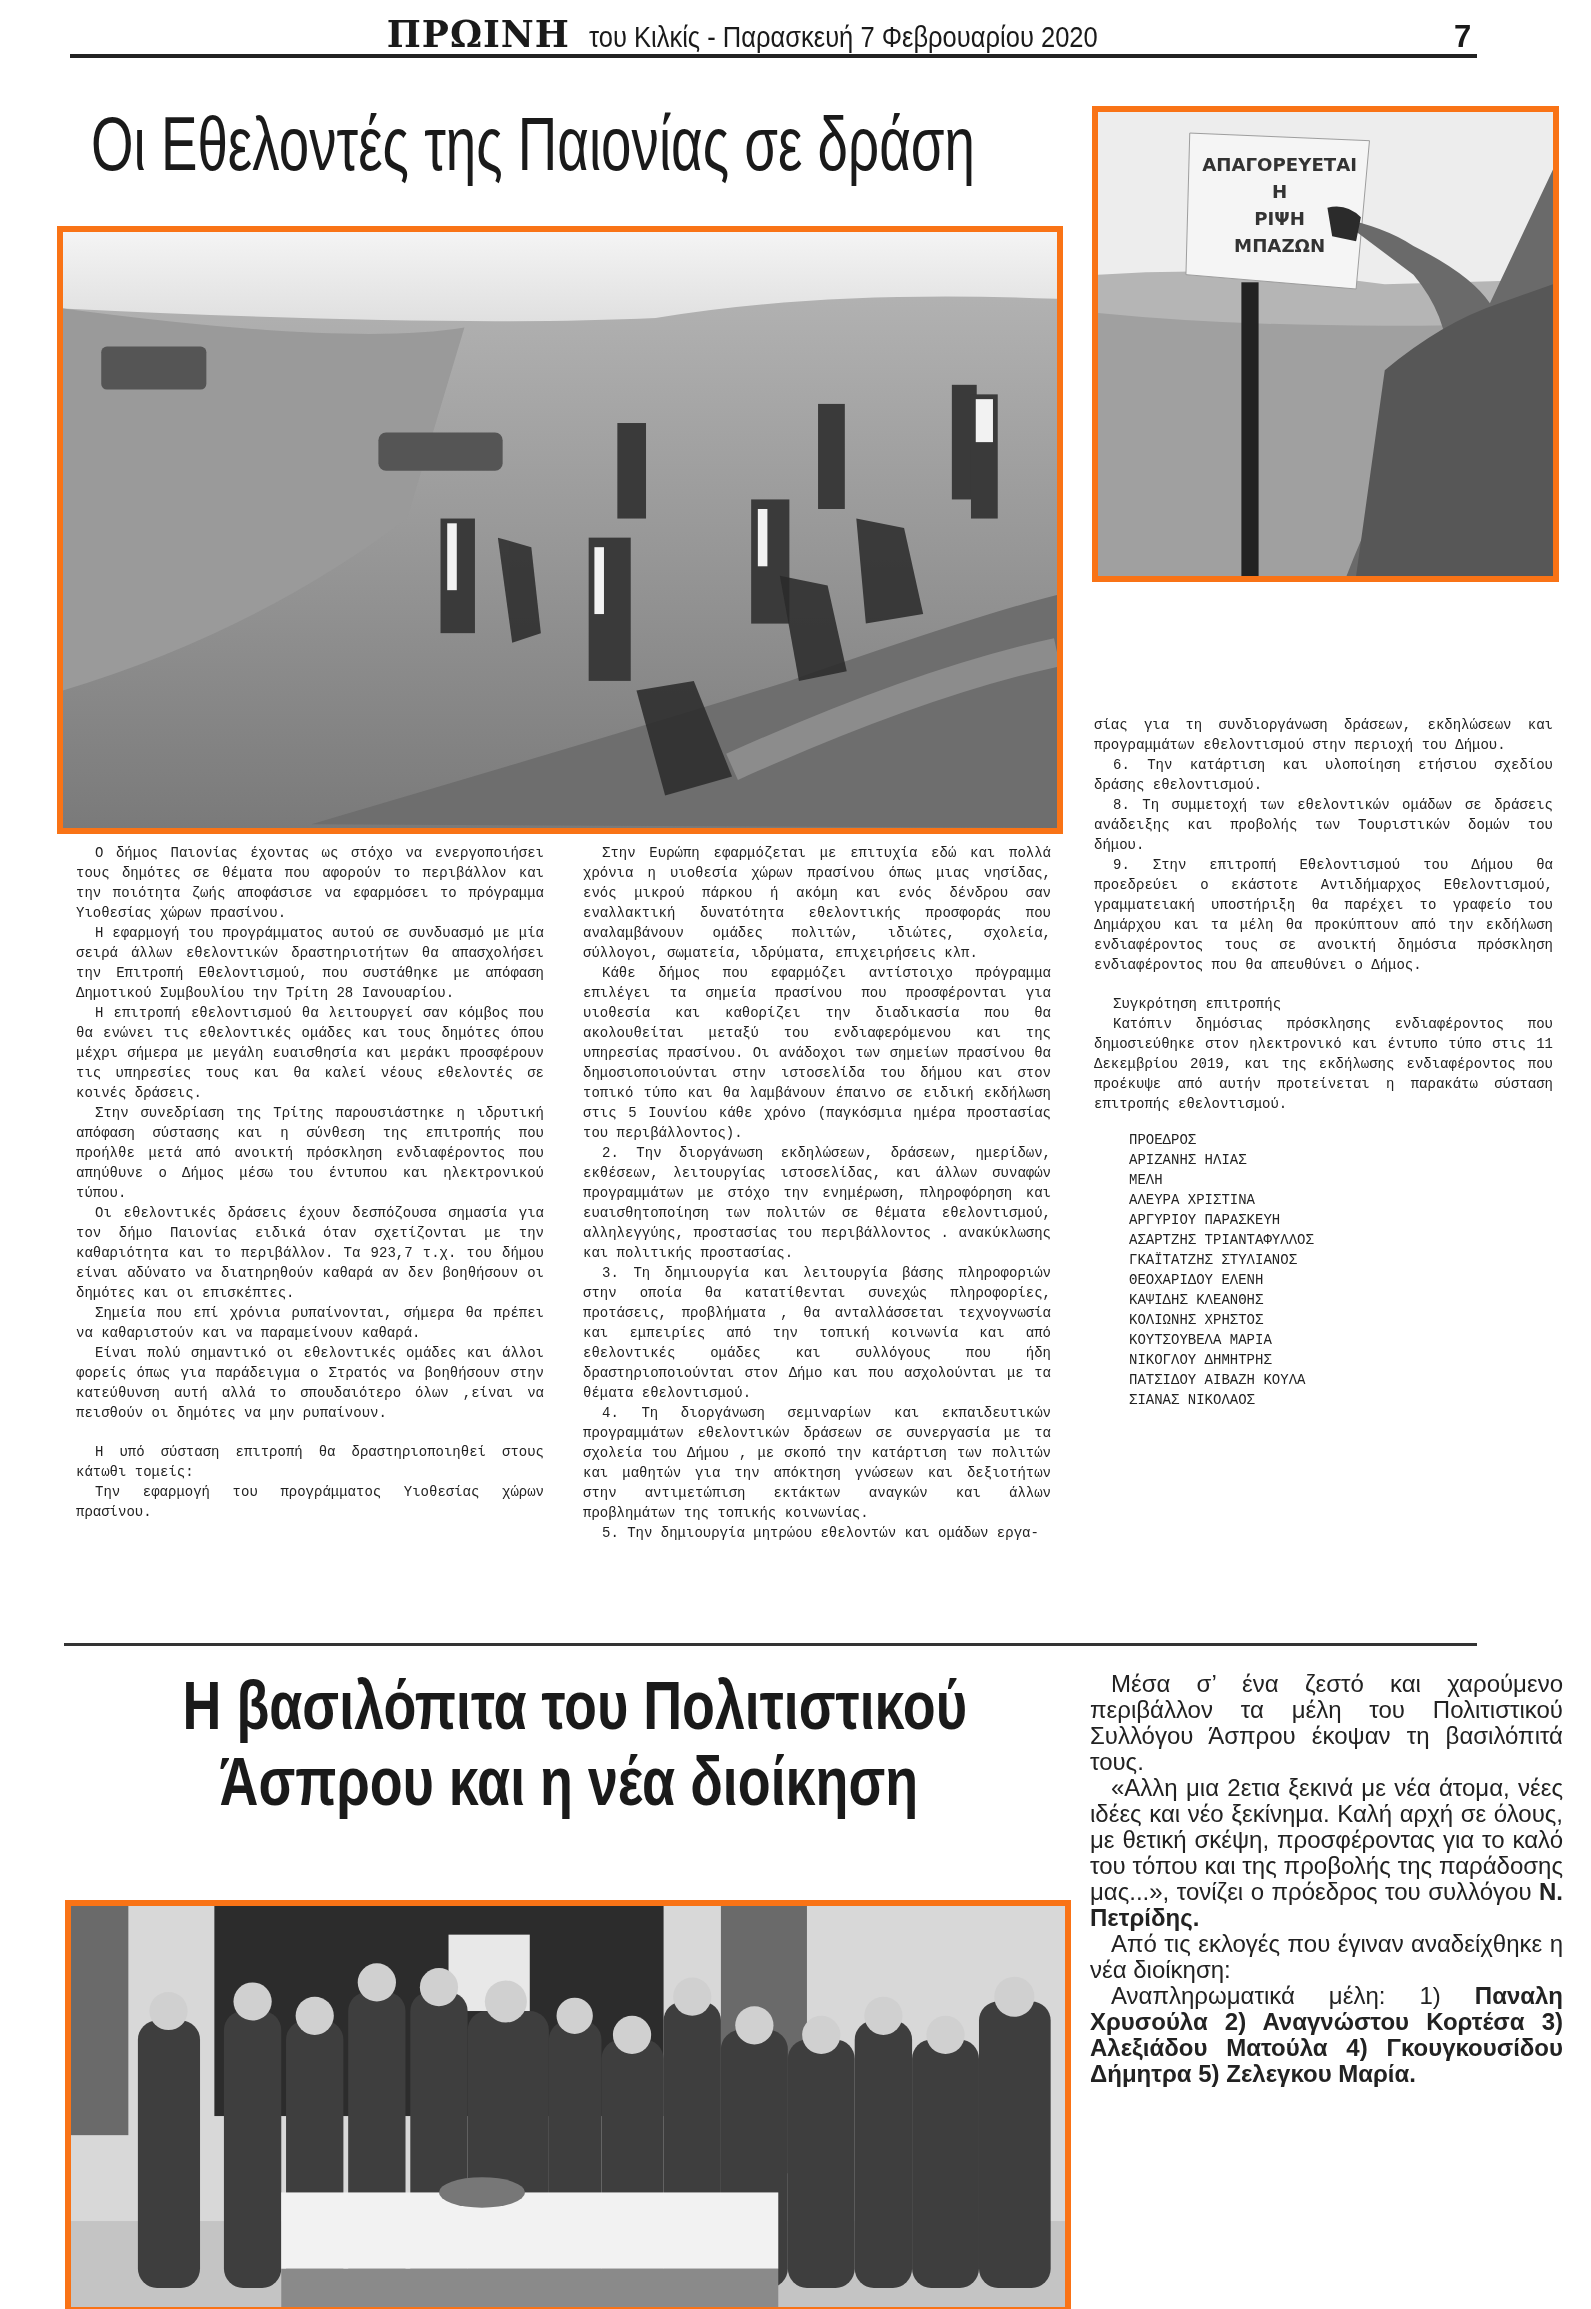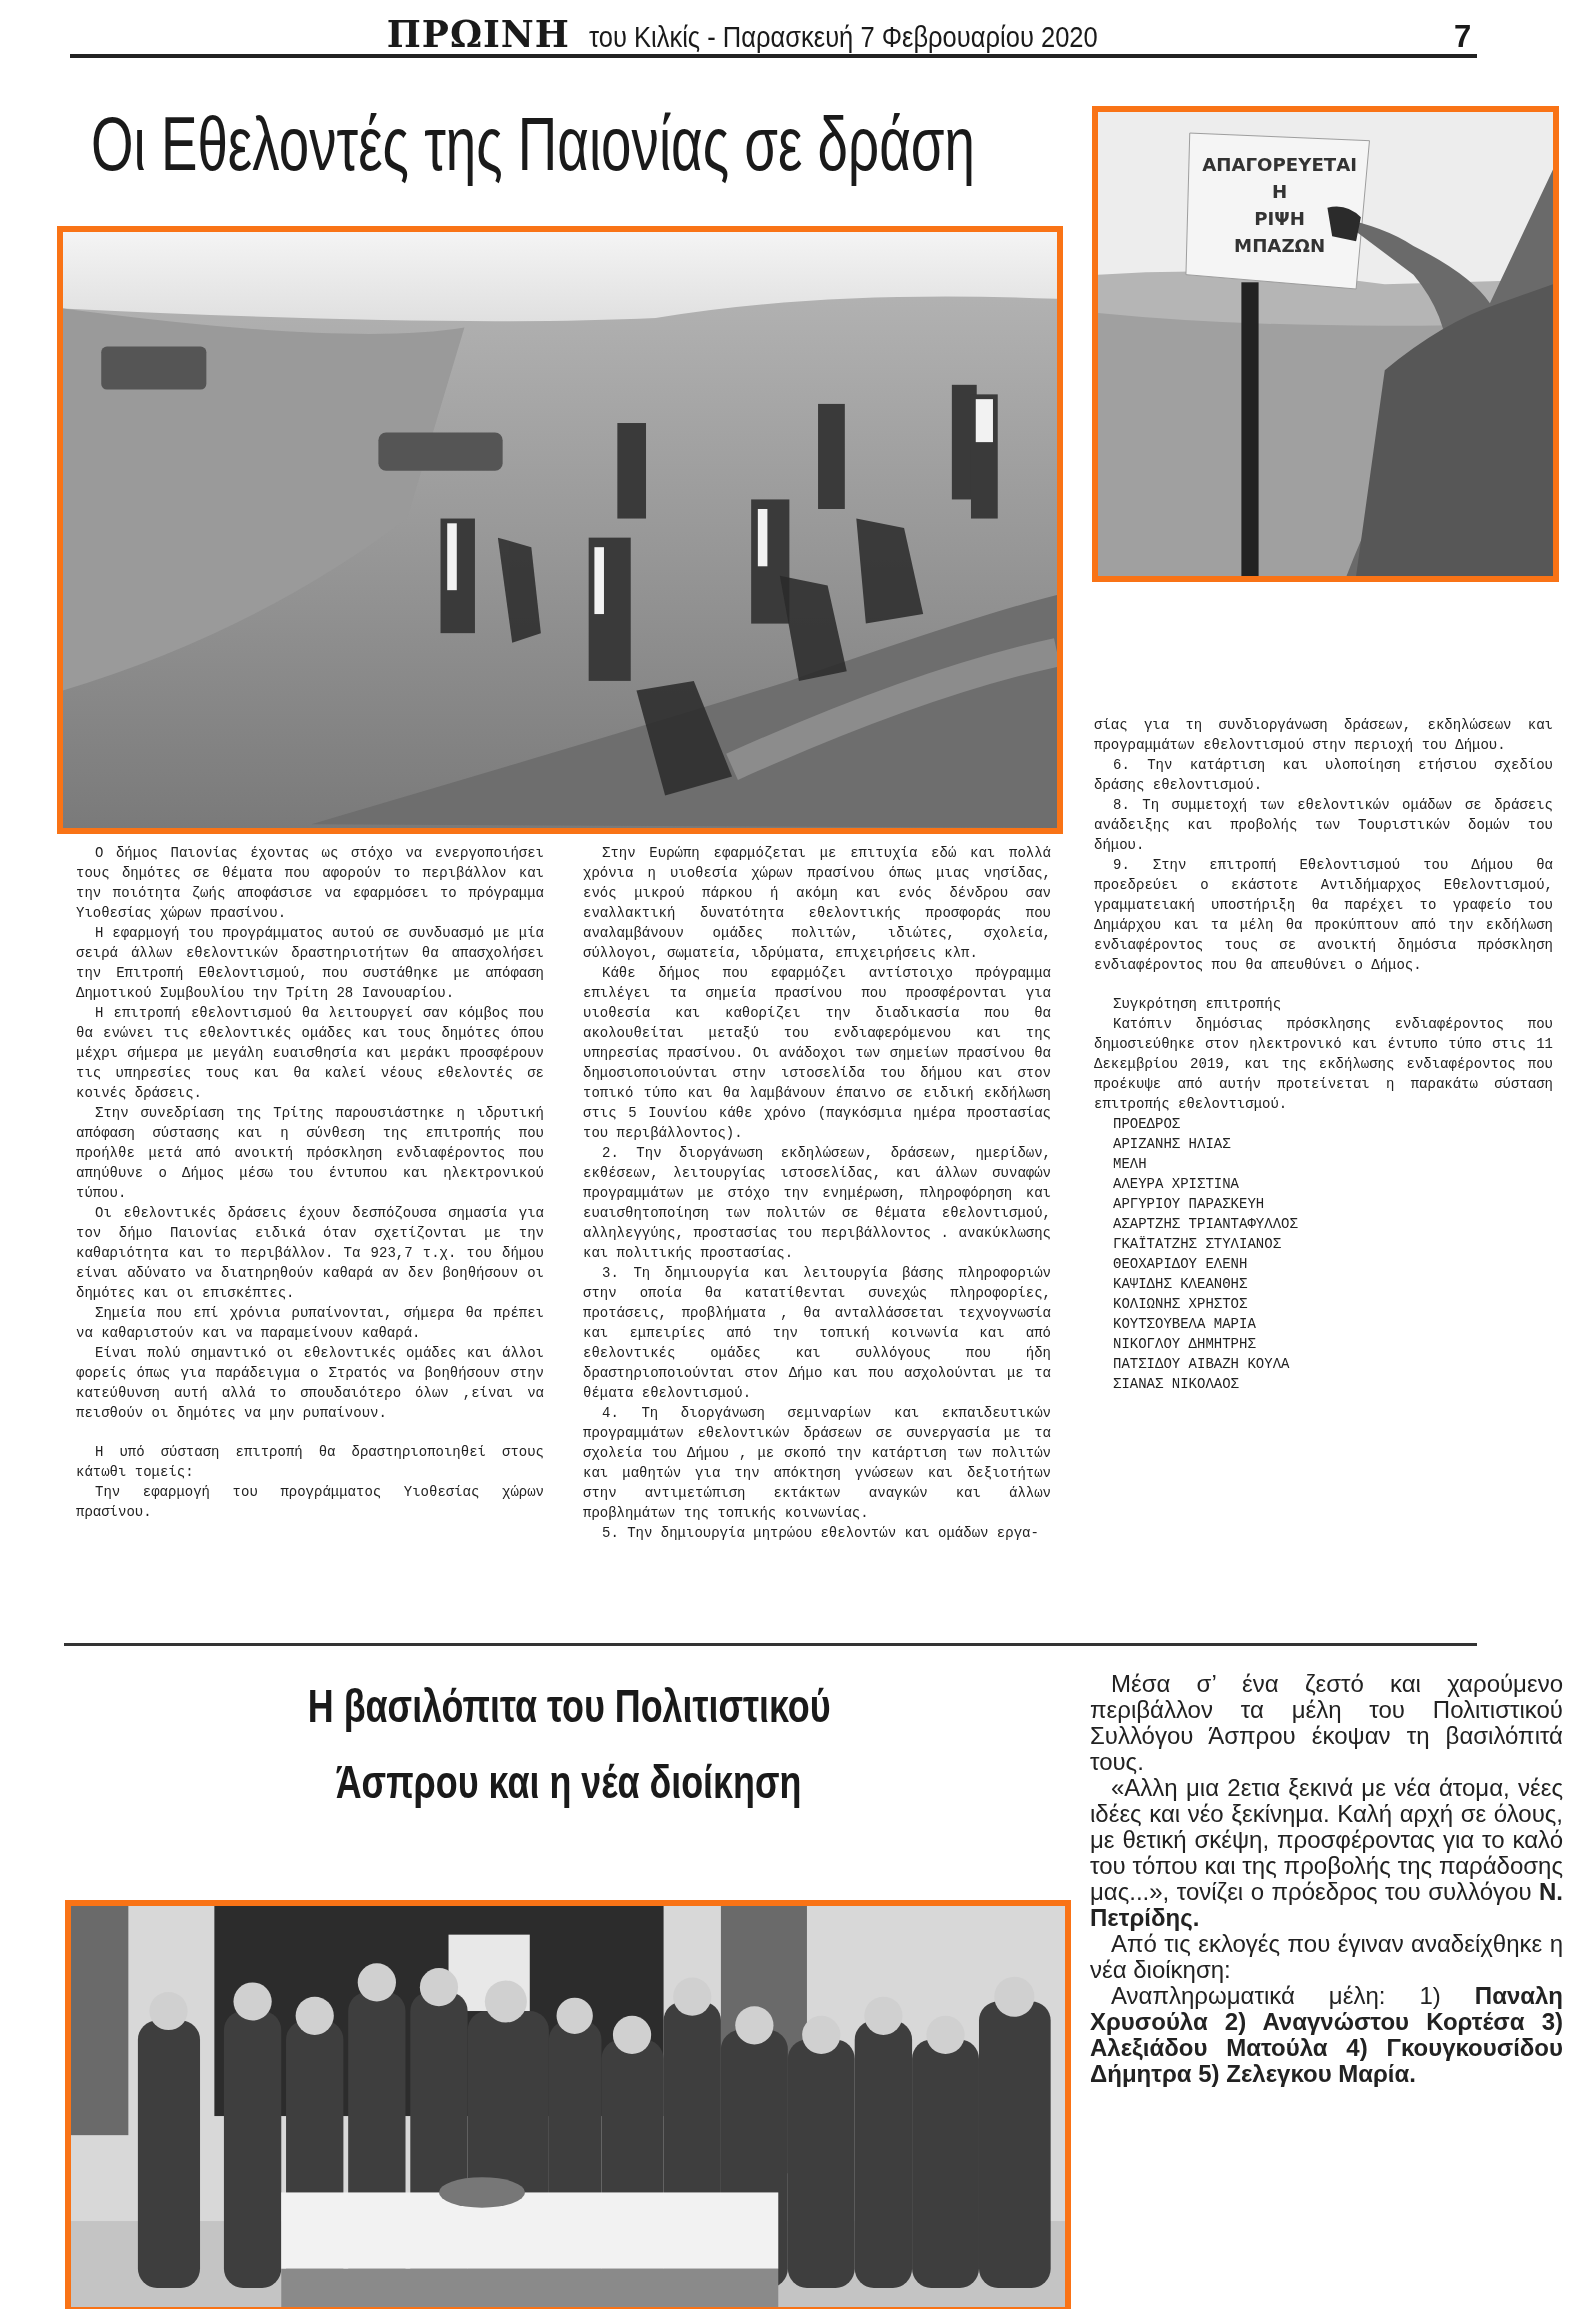--- a/index.html
+++ b/index.html
@@ -15,25 +15,25 @@
   .rule-top { position:absolute; left:70px; top:54px; width:1407px; height:3.8px; background:#222; }
   .h1 { position:absolute; left:91px; top:96px; width:927px; font-family:"Liberation Sans", sans-serif;
         font-size:76px; line-height:96px; transform:scaleX(0.72); transform-origin:left; white-space:nowrap; color:#1a1a1a; }
   .photo { position:absolute; border:6px solid #f97316; overflow:hidden; }
   .photo svg { width:100%; height:100%; display:block; }
   .col { position:absolute; font-family:Liberation Mono, monospace; font-size:14px; line-height:20px;
          text-align:justify; color:#222; }
   .col p { margin:0; text-indent:19px; }
   .col p.gap { margin-top:19px; }
   .col p.noind { text-indent:0; }
-  .names { margin:0; padding:0; list-style:none; }
+  .names { margin:16px; padding:0; list-style:none; }
   .names li { padding-left:19px; line-height:20px; }
   .rule-mid { position:absolute; left:64px; top:1643px; width:1413px; height:2.9px; background:#333; }
   .h2 { position:absolute; left:72px; top:1668px; width:994px; font-family:"Liberation Sans", sans-serif; font-weight:bold;
-        font-size:46px; line-height:76px; text-align:center; color:#1a1a1a; }
+        font-size:69px; line-height:76px; text-align:center; color:#1a1a1a; }
   .h2 span { display:inline-block; transform:scaleX(0.78); white-space:nowrap; }
   .col2b { position:absolute; left:1090px; top:1671px; width:473px; font-family:"Liberation Sans", sans-serif;
            font-size:24px; line-height:26px; text-align:justify; color:#222; }
   .col2b p { margin:0; text-indent:21px; }
   .col2b b { font-weight:bold; }
 </style>
 </head>
 <body>
 
 <div class="masthead">

